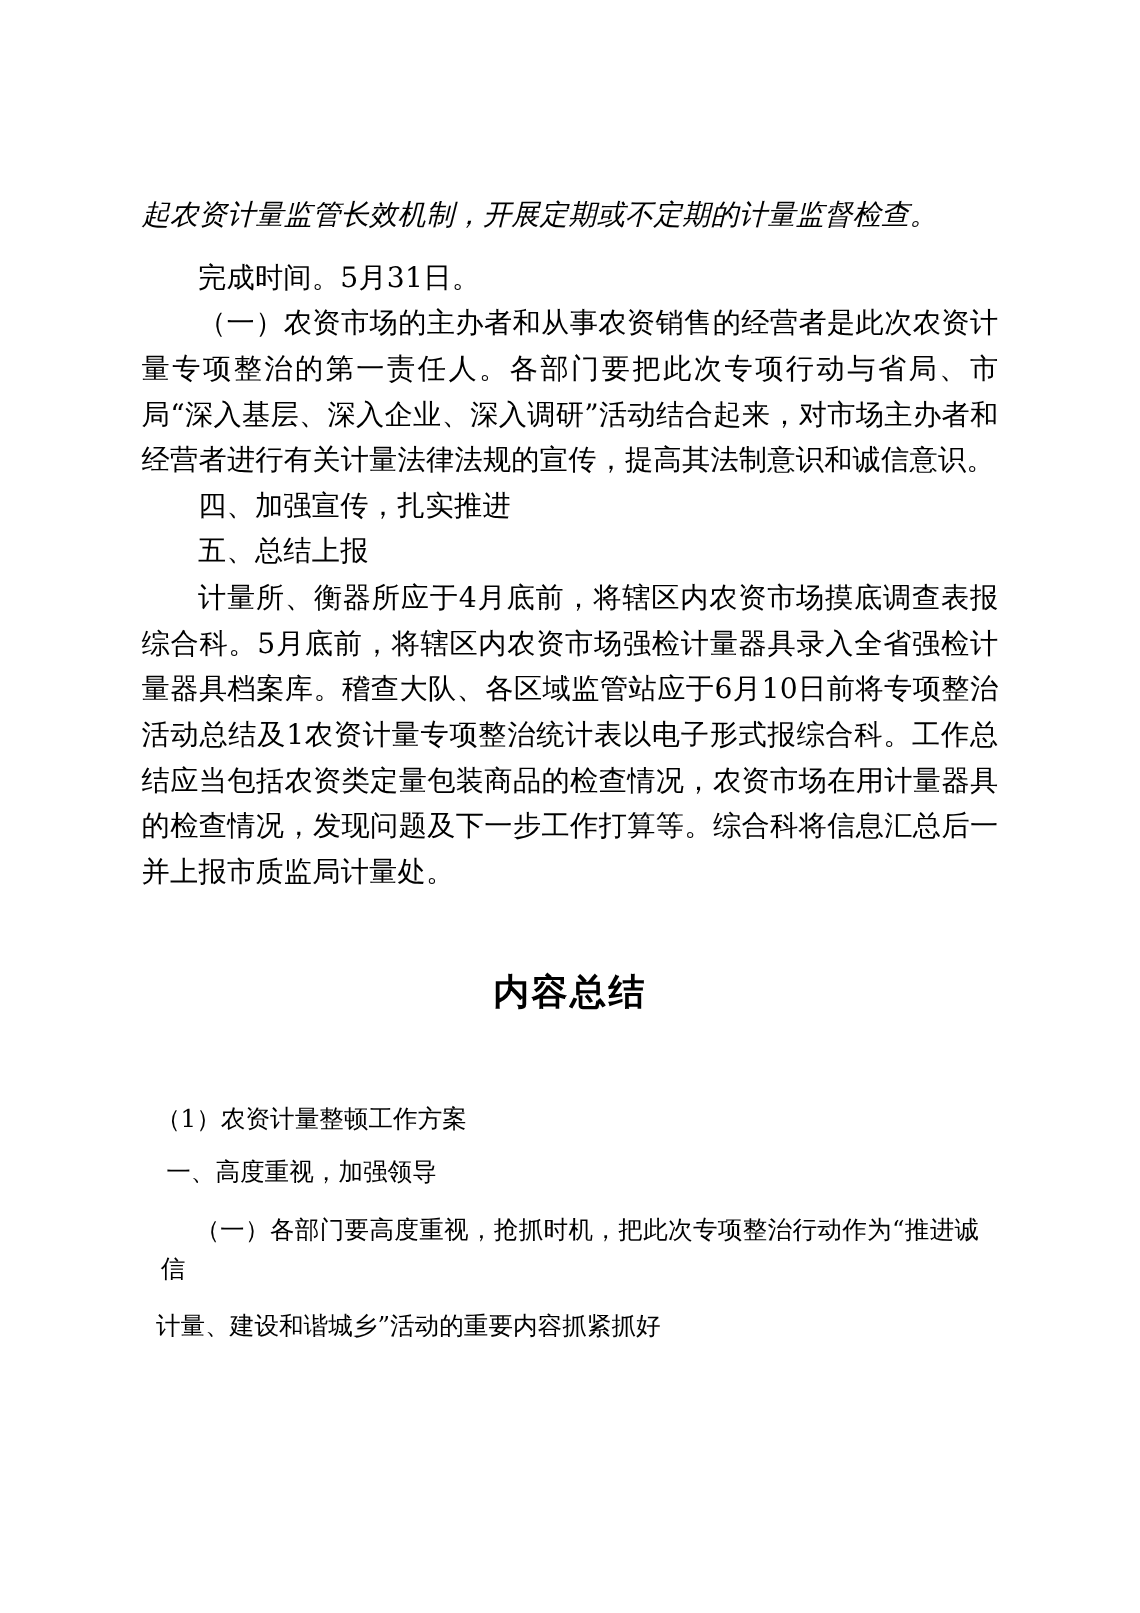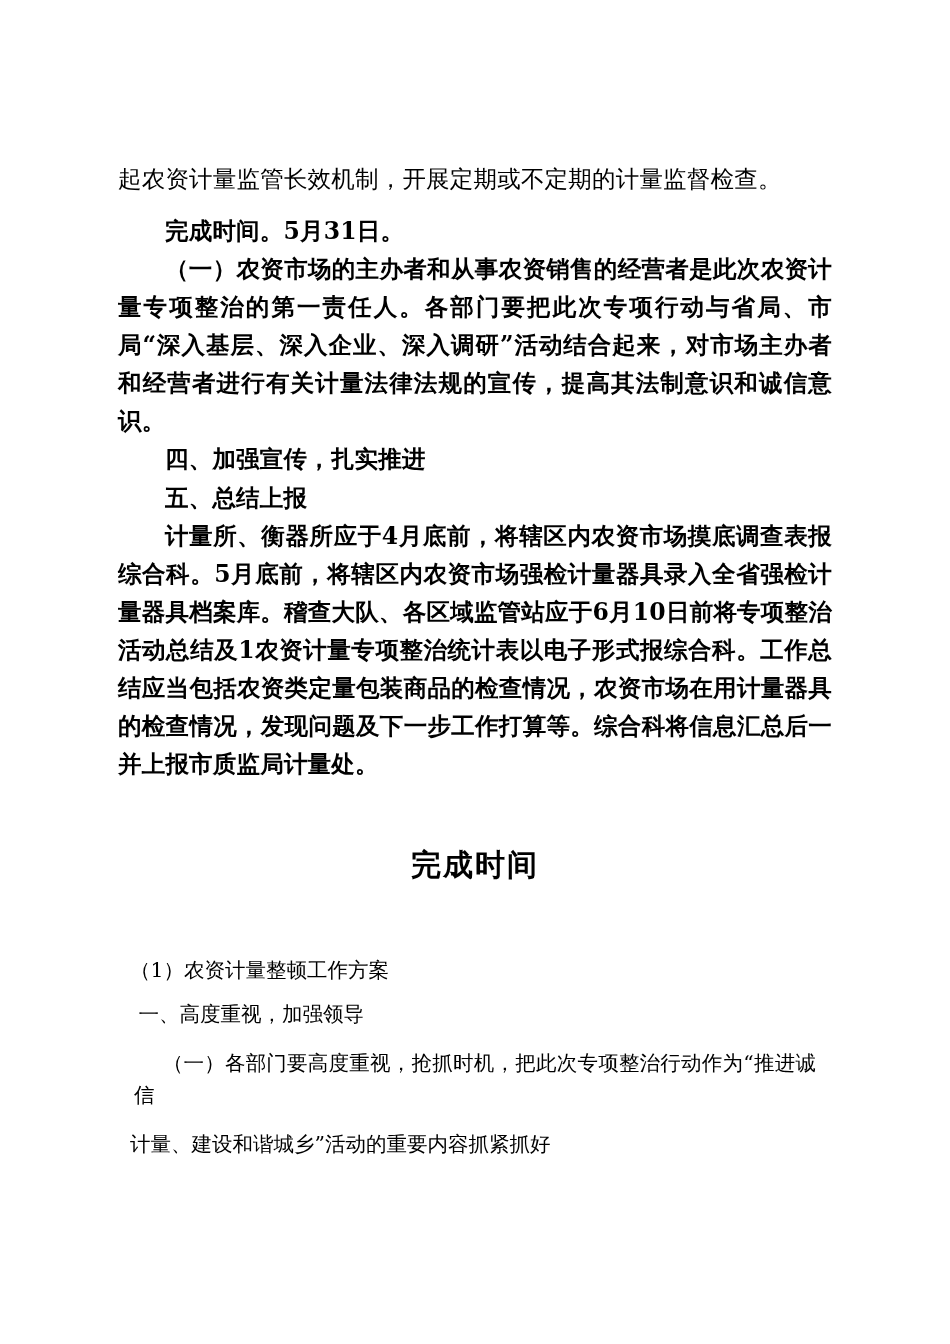--- a/index.html
+++ b/index.html
@@ -23,25 +23,25 @@
   }
   .doc-body {
     font-size: 23.5px;
     line-height: 1.62;
     text-align: justify;
     letter-spacing: 0.2px;
   }
   .p {
     margin: 0;
     text-indent: 0;
+    font-style: italic;
   }
   .p-indent {
     margin: 0;
     text-indent: 2em;
-    font-weight: bold;
   }
   .gap-sm { height: 14px; }
   .summary-title {
     text-align: center;
     font-size: 30px;
     font-weight: bold;
     letter-spacing: 2px;
     margin: 0;
     padding: 0;
   }
@@ -85,21 +85,21 @@
 
 
     <p class="p-indent">五、总结上报</p>
 
     <p class="p-indent">计量所、衡器所应于4月底前，将辖区内农资市场摸底调查表报综合科。5月底前，将辖区内农资市场强检计量器具录入全省强检计量器具档案库。稽查大队、各区域监管站应于6月10日前将专项整治活动总结及1农资计量专项整治统计表以电子形式报综合科。工作总结应当包括农资类定量包装商品的检查情况，农资市场在用计量器具的检查情况，发现问题及下一步工作打算等。综合科将信息汇总后一并上报市质监局计量处。</p>
 
   </div>
 
   <div class="space-before-title"></div>
 
-  <h1 class="summary-title">完成时间</h1>
+  <h1 class="summary-title">内容总结</h1>
 
   <div class="space-after-title"></div>
 
   <div class="summary-block">
     <p class="p-flat">（1）农资计量整顿工作方案</p>
     <p class="p-indent1">一、高度重视，加强领导</p>
     <p class="p-indent2">（一）各部门要高度重视，抢抓时机，把此次专项整治行动作为“推进诚信</p>
     <p class="p-flat">计量、建设和谐城乡”活动的重要内容抓紧抓好</p>
   </div>
 

